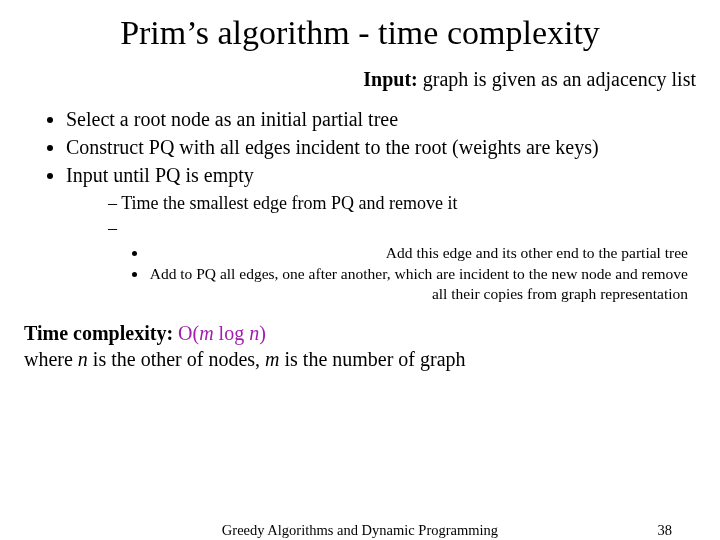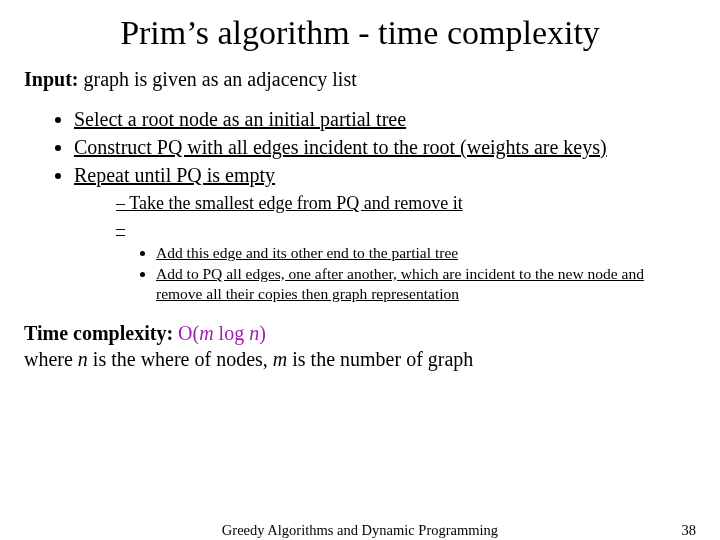--- a/index.html
+++ b/index.html
@@ -22,97 +22,97 @@
   .title {
     font-size: 34px;
     text-align: center;
     margin: 0 0 14px 0;
     font-weight: normal;
   }
   .body {
     font-size: 20px;
     line-height: 1.3;
   }
-  .input-line { margin: 0 0 14px 0; }
+  .input-line { margin: 0 0 14px 0; text-align: right; }
   .b { font-weight: bold; }
   ul.bullets {
     list-style: disc;
     margin: 0 0 2px 0;
     padding-left: 34px;
   }
-  ul.bullets > li { margin: 2px 16px; font-size: 20px; text-decoration: underline; }
+  ul.bullets > li { margin: 2px 8px; font-size: 20px; }
   ul.dashes {
     list-style: none;
     margin: 4px 0 0 0;
     padding-left: 42px;
   }
   ul.dashes > li { margin: 2px 0; font-size: 18px; }
   ul.dashes > li::before {
     content: "– ";
   }
   ul.subbul {
     list-style: disc;
     margin: 2px 0 0 0;
     padding-left: 40px;
   }
-  ul.subbul > li { margin: 1px 0; font-size: 15.5px; }
+  ul.subbul > li { margin: 1px 0; font-size: 15.5px; text-align: right; }
   .complexity { margin-top: 16px; font-size: 20px; }
   .tc-value { color: #a21caf; }
   .ital { font-style: italic; }
   .footer {
     position: absolute;
     bottom: 18px;
     left: 0;
     width: 720px;
     font-size: 14.5px;
   }
   .footer-center {
     position: absolute;
     left: 0; right: 0;
     text-align: center;
   }
   .footer-num {
     position: absolute;
-    right: 24px;
+    right: 48px;
   }
 </style>
 </head>
 <body>
 
 <div class="slide">
   <h1 class="title">Prim’s algorithm - time complexity</h1>
 
   <div class="body">
     <p class="input-line">
       <span class="b">Input:</span><span> graph is given as an adjacency list</span>
     </p>
 
     <ul class="bullets">
       <li>Select a root node as an initial partial tree</li>
       <li>Construct PQ with all edges incident to the root (weights are keys)</li>
       <li>
-        <span>Repeat until PQ is empty</span>
+        <span>Input until PQ is empty</span>
         <ul class="dashes">
-          <li>Take the smallest edge from PQ and remove it</li>
+          <li>Time the smallest edge from PQ and remove it</li>
           <li>
             <ul class="subbul">
               <li>Add this edge and its other end to the partial tree</li>
-              <li>Add to PQ all edges, one after another, which are incident to the new node and remove all their copies then graph representation</li>
+              <li>Add to PQ all edges, one after another, which are incident to the new node and remove all their copies from graph representation</li>
             </ul>
           </li>
         </ul>
       </li>
     </ul>
 
     <div class="complexity">
       <div>
         <span class="b">Time complexity: </span><span class="tc-value"><span>O(</span><span class="ital">m </span><span>log </span><span class="ital">n</span><span>)</span></span>
       </div>
       <div>
-        <span>where </span><span class="ital">n</span><span> is the where of nodes, </span><span class="ital">m </span><span> is the number of graph</span>
+        <span>where </span><span class="ital">n</span><span> is the other of nodes, </span><span class="ital">m </span><span> is the number of graph</span>
       </div>
     </div>
   </div>
 
   <div class="footer">
     <span class="footer-center">Greedy Algorithms and Dynamic Programming</span>
     <span class="footer-num">38</span>
   </div>
 </div>
 

